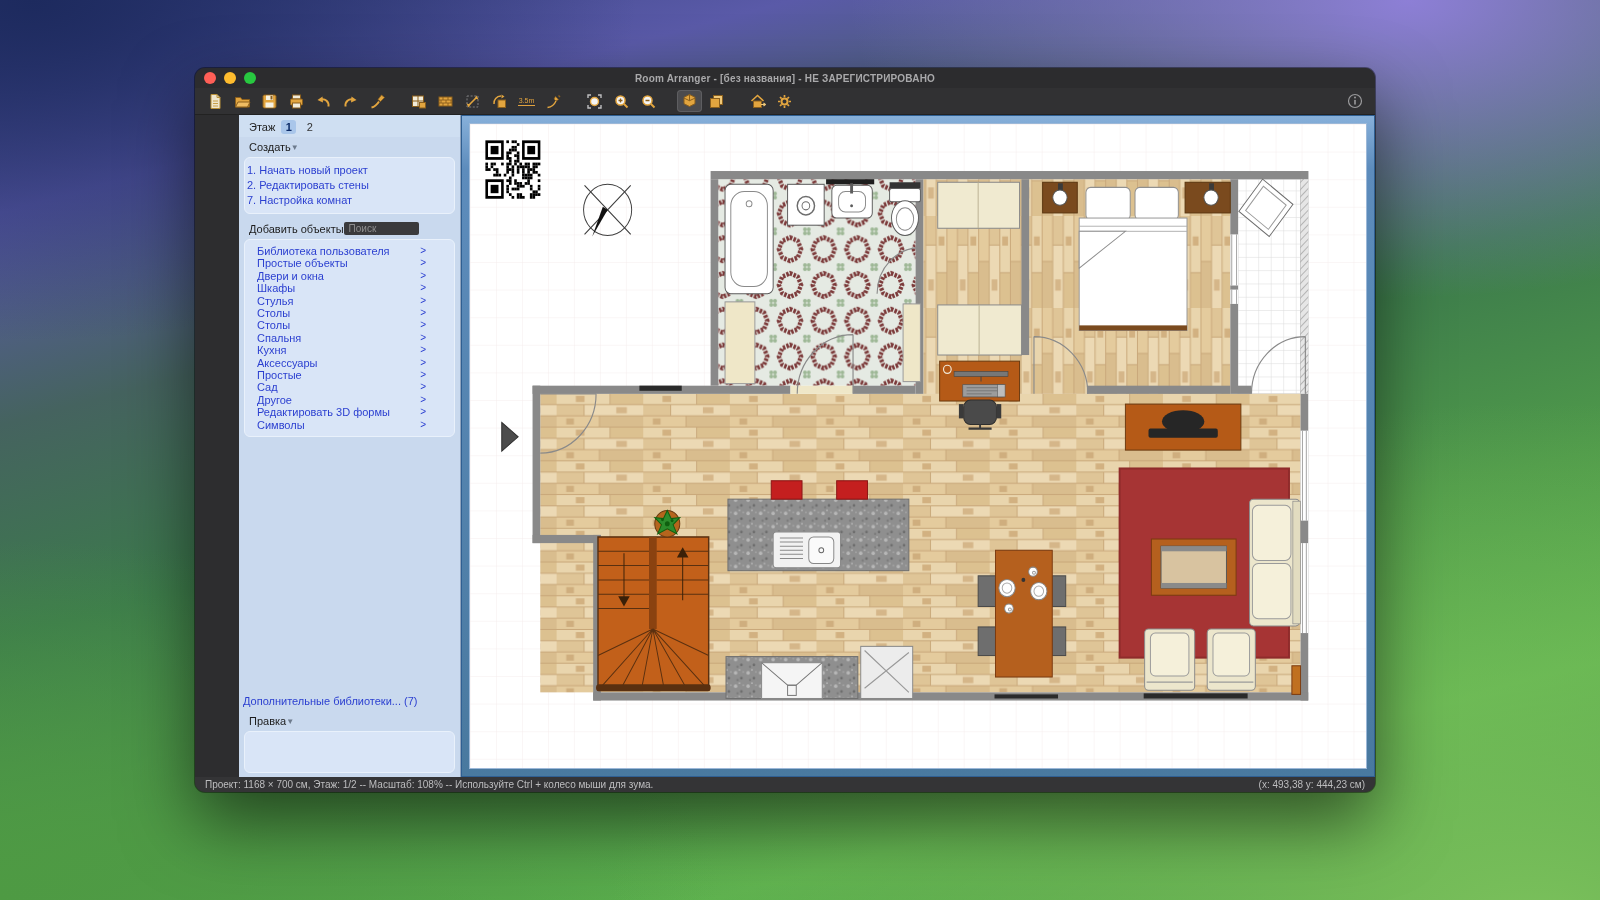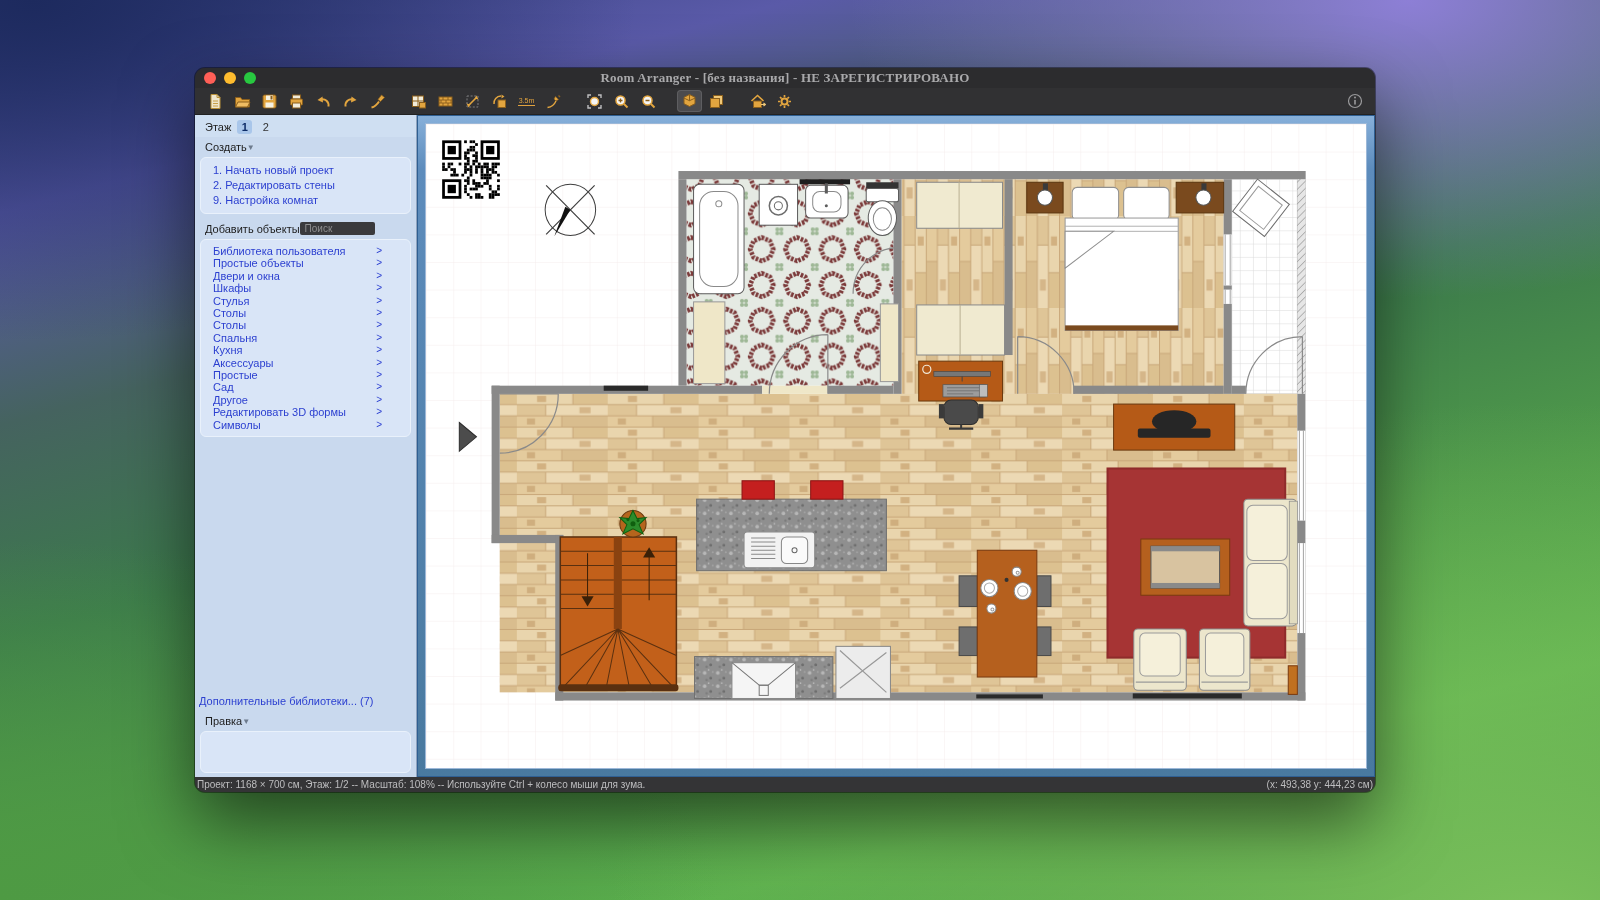--- a/index.html
+++ b/index.html
@@ -17,53 +17,53 @@
     position:absolute; left:195px; top:68px; width:1180px; height:724px;
     border-radius:10px; overflow:hidden; display:flex; flex-direction:column;
     box-shadow:0 30px 70px rgba(0,0,0,.55), 0 0 0 1px rgba(0,0,0,.4);
     background:#2d2d2f;
   }
   
   .titlebar { height:20px; background:#2c2c2e; display:flex; align-items:center; position:relative; flex:0 0 auto; }
   .lights { position:absolute; left:9px; top:4px; display:flex; gap:8px; }
   .light { width:12px; height:12px; border-radius:50%; }
   .l-red{ background:#ff5f57; } .l-yellow{ background:#febc2e; } .l-green{ background:#28c840; }
-  .title { width:100%; text-align:center; font-size:13px; font-weight:bold; color:#a9a9ab; letter-spacing:.2px;font-family:Liberation Serif, serif; }
+  .title { width:100%; text-align:center; font-size:10px; font-weight:bold; color:#a9a9ab; letter-spacing:.2px; }
   
   .toolbar { height:27px; background:#313133; display:flex; align-items:center; padding:0 8px; gap:2px; flex:0 0 auto; border-bottom:1px solid #222; }
   .tb { width:25px; height:22px; display:flex; align-items:center; justify-content:center; border-radius:4px; background:transparent; border:none; cursor:pointer; }
   .tb.active { background:#4b4b4e; box-shadow:inset 0 0 0 1px #5e5e61; }
   .tb svg { display:block; }
   .tbgap { width:12px; }
   .measure-txt { font-size:7px; color:#e0a23f; border-bottom:1px solid #e0a23f; padding:0 1px; line-height:8px; }
   .info-btn { margin-left:auto; }
   
   .content { flex:1; display:flex; min-height:0; }
   
-  .sidebar { width:222px; background:#c9d9ee; border-right:1px solid #8fa3bd; display:flex; flex-direction:column; font-size:11px; overflow:hidden; }
+  .sidebar { width:222px; background:#c9d9ee; border-right:1px solid #8fa3bd; display:flex; flex-direction:column; font-size:11px; overflow:hidden;margin-left:44px; }
   .floor-row { display:flex; align-items:center; gap:6px; padding:5px 10px 3px; background:#cfdff2; }
   .floor-label { color:#222; }
   .floor-tab { min-width:15px; text-align:center; padding:1px 3px; border-radius:3px; color:#333; cursor:pointer; }
   .floor-tab.active { background:#a9c6ea; color:#0b2a66; font-weight:bold; }
   .sec-head { display:flex; align-items:center; justify-content:flex-start; padding:4px 10px 3px; color:#1c1c1c; cursor:pointer; }
   .collapse { font-size:8px; color:#6d7b8d; }
   .panel { background:#d9e5f7; border:1px solid #e9f1fb; border-radius:6px; margin:1px 5px 4px; padding:5px 0; }
-  .create-link { color:#2b3fd0; padding:1px 12px; line-height:13px; cursor:pointer; white-space:nowrap; }
+  .create-link { color:#2b3fd0; padding:1px 2px; line-height:13px; cursor:pointer; white-space:nowrap; }
   .search-input { width:75px; height:13px; background:#3a3a3c; border:none; border-radius:2px; color:#cfcfcf; font-size:10px; padding:0 5px; font-family:"Liberation Sans", sans-serif; }
   .search-input::placeholder { color:#8f8f8f; }
   .cat-row { display:flex; justify-content:space-between; align-items:center; padding:0 28px 0 12px; line-height:12.4px; color:#2b3fd0; cursor:pointer; white-space:nowrap; }
   .cat-chevron { color:#2b3fd0; font-size:10px; }
   .libs-link { margin-top:auto; color:#2b3fd0; padding:2px 4px 4px; cursor:pointer; }
   .edit-panel { height:42px; }
   
   .canvas-frame { flex:1; background:linear-gradient(180deg,#87b0da 0%, #5d8cbc 8%, #49799f 100%); border:1px solid #2f5f92; padding:7px; min-width:0; }
   .canvas-white { width:100%; height:100%; background:#fff; border:1px solid #9cb8d8; position:relative; overflow:hidden; }
   .canvas-white svg { width:100%; height:100%; display:block; }
   
-  .statusbar { height:15px; background:#343436; display:flex; align-items:center; justify-content:space-between; padding:0 2px; flex:0 0 auto; }
+  .statusbar { height:15px; background:#343436; display:flex; align-items:center; justify-content:space-between; padding:0 10px; flex:0 0 auto; }
   .status-txt { font-size:10px; color:#bdbdbf; white-space:nowrap; }
 </style>
 </head>
 <body>
 
 <div class="app-window">
 
   <div class="titlebar">
     <div class="lights">
       <span class="light l-red"></span>
@@ -225,21 +225,21 @@
         <span class="floor-tab">2</span>
       </div>
 
       <div class="sec-head">
         <span>Создать</span>
         <span class="collapse">▼</span>
       </div>
       <div class="panel">
         <div class="create-link">1. Начать новый проект</div>
         <div class="create-link">2. Редактировать стены</div>
-        <div class="create-link">9. Настройка комнат</div>
+        <div class="create-link">7. Настройка комнат</div>
       </div>
 
       <div class="sec-head">
         <span>Добавить объекты</span>
         <input class="search-input" type="text" placeholder="Поиск" style="">
       </div>
       <div class="panel">
         <div class="cat-row">
             <span>Библиотека пользователя</span>
             <span class="cat-chevron">&gt;</span>

